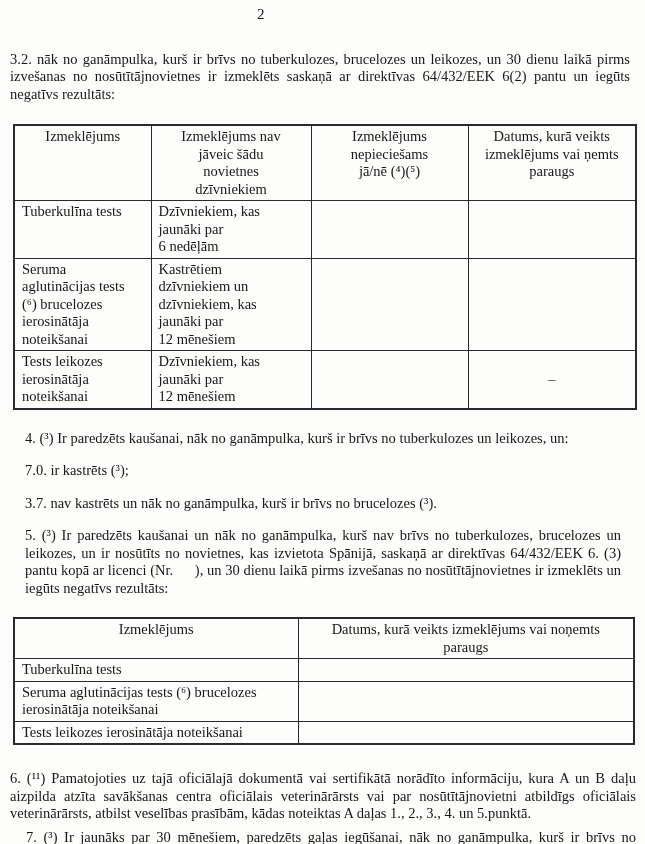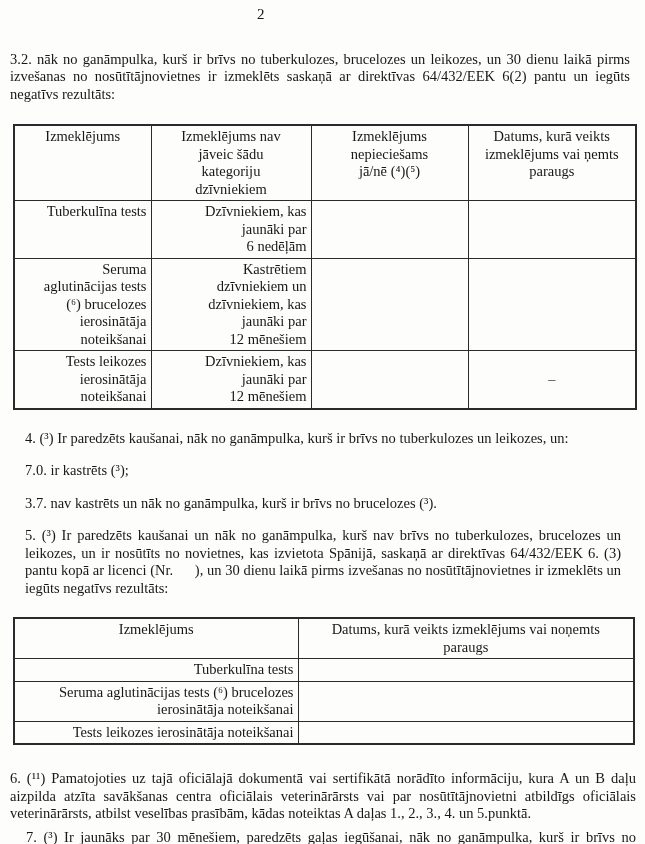--- a/index.html
+++ b/index.html
@@ -19,21 +19,21 @@
     border-collapse:collapse;table-layout:fixed;margin-left:13px;
     border:2px solid #2a2a2e;
   }
   .tbl th,.tbl td{
     border:1.5px solid #2a2a2e;
     font-weight:normal;font-size:14.5px;line-height:17.5px;
     vertical-align:top;white-space:pre-line;
     padding:2px 4px;box-sizing:border-box;
   }
   .tbl th{padding:2px 6px;}
-  .tbl td{text-align:right;padding-left:7px;}
+  .tbl td{text-align:left;padding-left:7px;}
   .tbl1 col.c1{width:137px;} .tbl1 col.c2{width:160px;}
   .tbl1 col.c3{width:157px;} .tbl1 col.c4{width:168px;}
   .tbl2 col.c1{width:284px;} .tbl2 col.c2{width:336px;}
   td.dash-cell{text-align:center;vertical-align:middle;padding-left:4px;color:#3a3a3a;}
 </style>
 </head>
 <body>
 
 <div class="page">
 
@@ -46,21 +46,21 @@
         <col class="c1">
         <col class="c2">
         <col class="c3">
         <col class="c4">
       </colgroup>
     <thead>
       <tr>
         <th>Izmeklējums</th>
         <th>Izmeklējums nav
 jāveic šādu
-kategoriju
+novietnes
 dzīvniekiem</th>
         <th>Izmeklējums
 nepieciešams
 jā/nē (⁴)(⁵)</th>
         <th>Datums, kurā veikts
 izmeklējums vai ņemts
 paraugs</th>
       </tr>
     </thead>
     <tbody>

